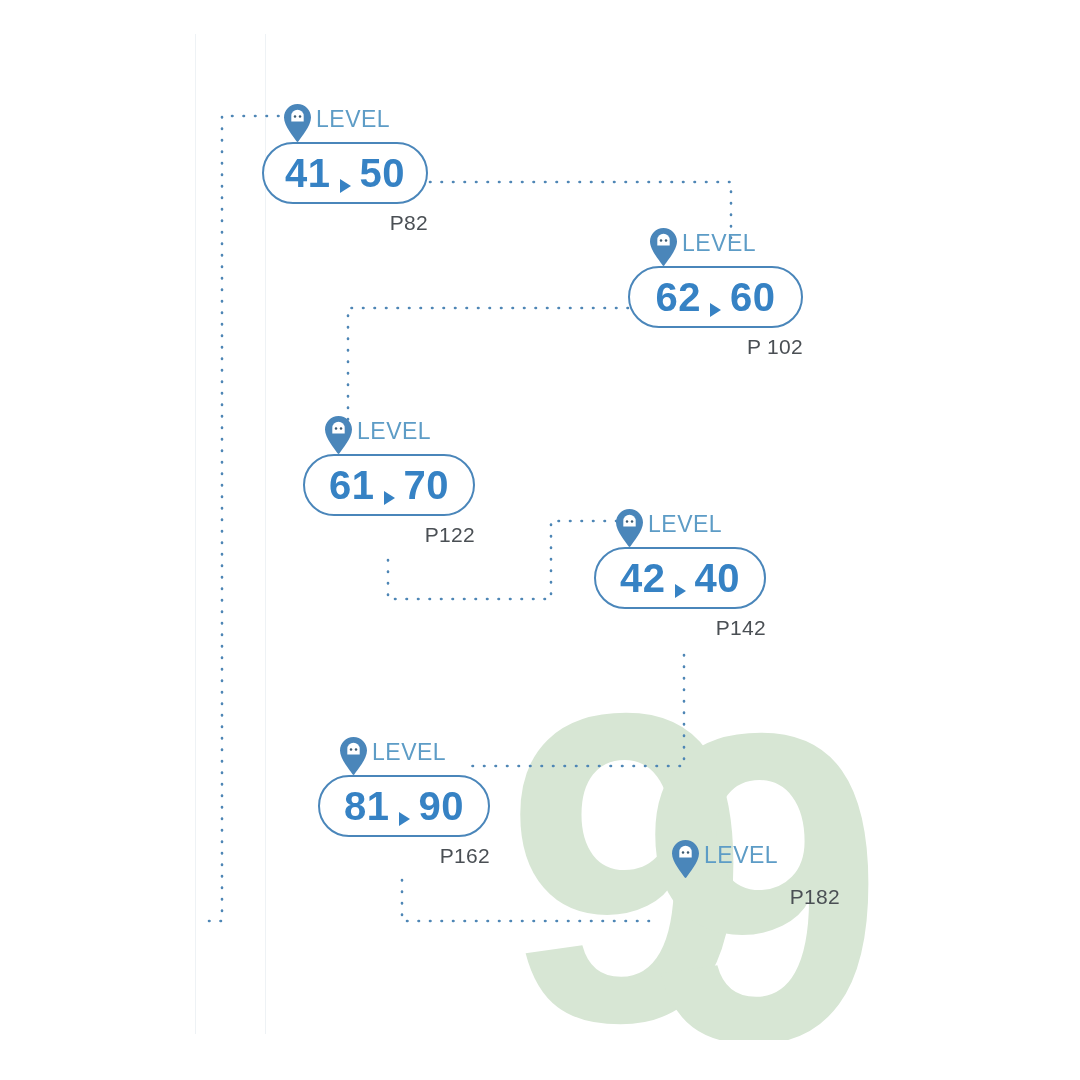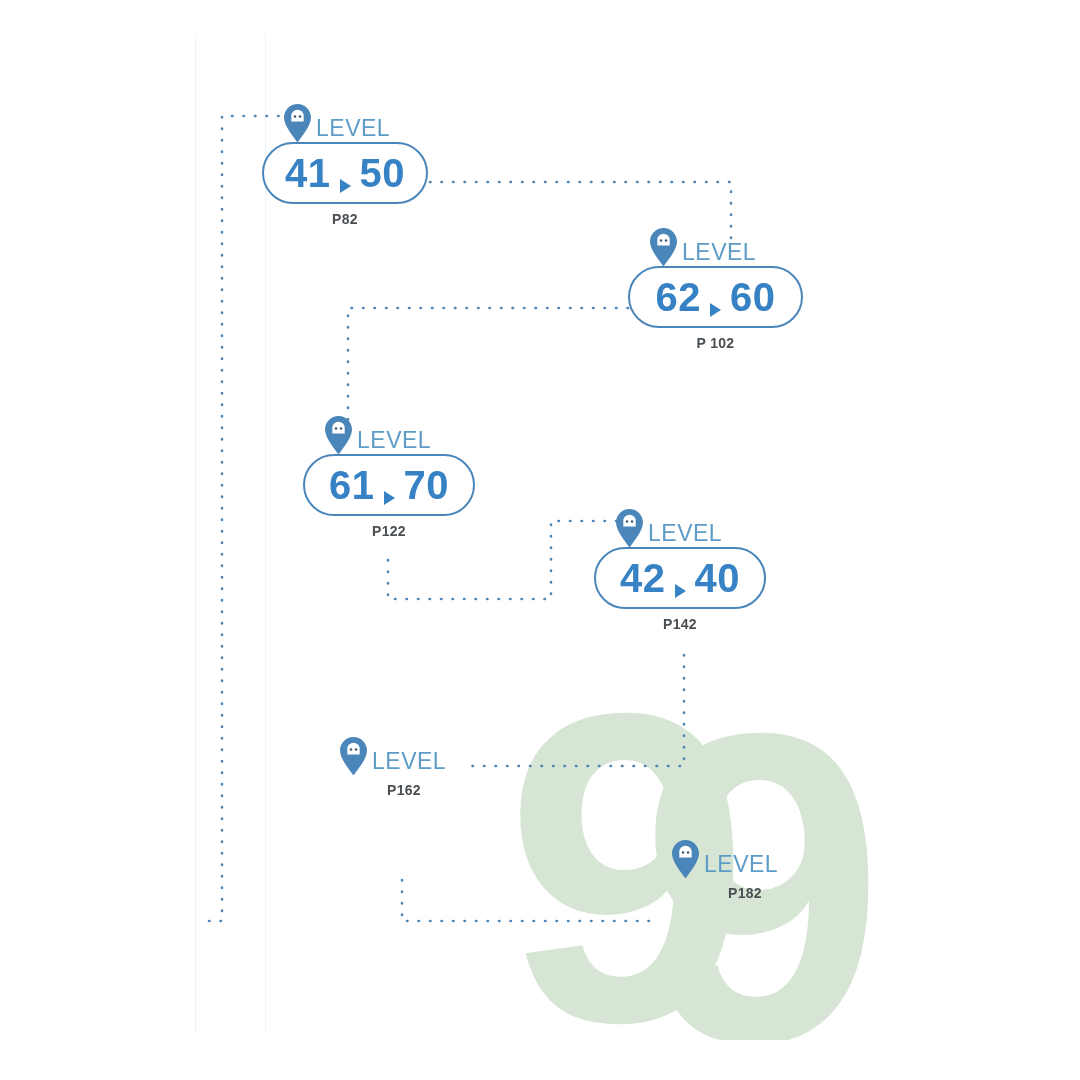--- a/index.html
+++ b/index.html
@@ -55,21 +55,21 @@
     width: 27px; height: 38px;
     flex: 0 0 auto;
     display: block;
   }
   .level-word {
     font-size: 23px;
     letter-spacing: 0.5px;
     color: #5d9cc6;
     line-height: 1;
     margin-left: 5px;
-    padding-bottom: 2px;
+    padding-bottom: 11px;
     white-space: nowrap;
   }
   .pill {
     height: 62px;
     border: 2.5px solid #4a86ba;
     border-radius: 34px;
     background: rgba(255,255,255,0.78);
     display: flex;
     align-items: center;
     justify-content: center;
@@ -88,23 +88,23 @@
   .range .from, .range .to { display: inline-block; }
   .range .arrow {
     width: 0; height: 0;
     border-left: 11px solid #3682c4;
     border-top: 7px solid transparent;
     border-bottom: 7px solid transparent;
     margin: 2px 9px 0 9px;
     flex: 0 0 auto;
   }
   .page-ref {
-    text-align: center;
-    font-size: 14px;
-    font-weight: bold;
+    text-align: right;
+    font-size: 21px;
+    font-weight: normal;
     color: #4a4f54;
     margin-top: 7px;
     letter-spacing: 0.3px;
     white-space: nowrap;
   }
 </style>
 </head>
 <body>
 
 <div id="stage">
@@ -217,20 +217,27 @@
   <div class="node" style="left:318px; top:733px; width:172px;">
     <div class="node-head">
       <svg class="pin" viewBox="0 0 27 38">
         <path fill="#4a86ba" d="M13.5 0C6.0 0 0 6.0 0 13.5c0 8.4 10.0 19.8 12.5 23.7a1.2 1.2 0 0 0 2 0C17 33.3 27 21.9 27 13.5C27 6.0 21 0 13.5 0z"></path>
         <path fill="#ffffff" d="M7.3 17.4V11.9a6.2 6.2 0 0 1 12.4 0v5.5z"></path>
         <circle fill="#3d5a70" cx="11.0" cy="12.6" r="1.25"></circle>
         <circle fill="#3d5a70" cx="16.0" cy="12.6" r="1.25"></circle>
       </svg>
       <span class="level-word">LEVEL</span>
     </div>
+    <div class="pill">
+      <div class="range">
+        <span class="from">81</span>
+        <span class="arrow"></span>
+        <span class="to">90</span>
+      </div>
+    </div>
     <div class="page-ref">P162</div>
   </div>
 
   <div class="node" style="left:650px; top:836px; width:190px;">
     <div class="node-head">
       <svg class="pin" viewBox="0 0 27 38">
         <path fill="#4a86ba" d="M13.5 0C6.0 0 0 6.0 0 13.5c0 8.4 10.0 19.8 12.5 23.7a1.2 1.2 0 0 0 2 0C17 33.3 27 21.9 27 13.5C27 6.0 21 0 13.5 0z"></path>
         <path fill="#ffffff" d="M7.3 17.4V11.9a6.2 6.2 0 0 1 12.4 0v5.5z"></path>
         <circle fill="#3d5a70" cx="11.0" cy="12.6" r="1.25"></circle>
         <circle fill="#3d5a70" cx="16.0" cy="12.6" r="1.25"></circle>

